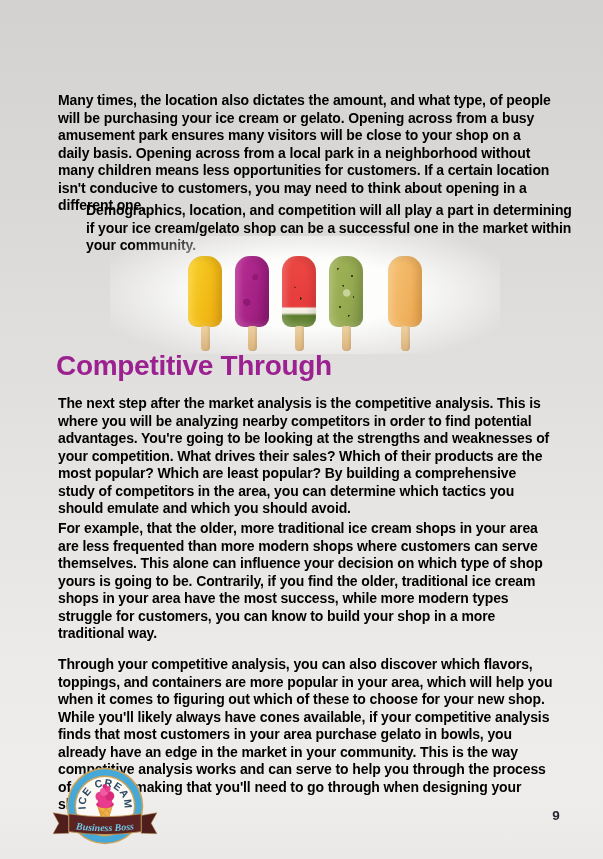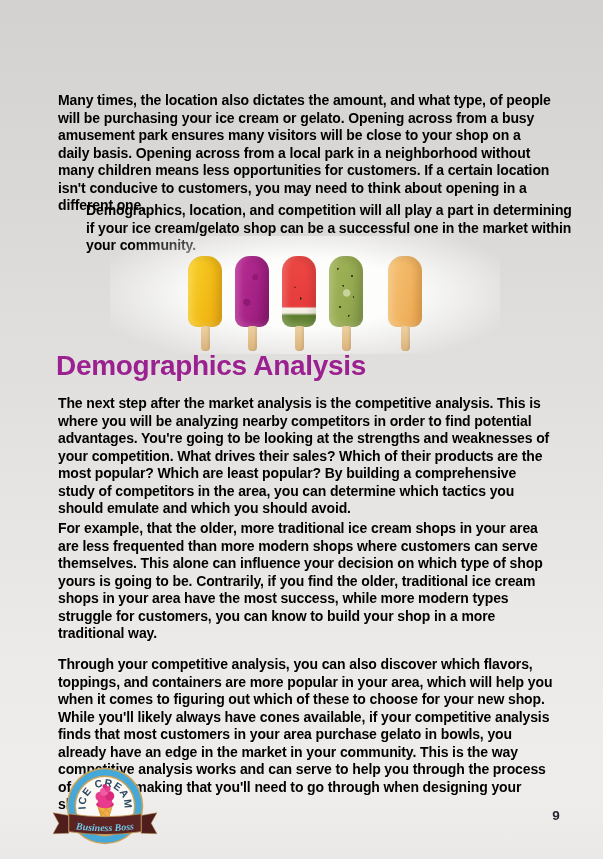--- a/index.html
+++ b/index.html
@@ -95,21 +95,21 @@
       <div class="pop-body"></div>
       <div class="pop-stick"></div>
     </div>
     <div class="pop pop--peach">
       <div class="pop-body"></div>
       <div class="pop-stick"></div>
     </div>
   </div>
 </div>
 
-<h1 class="heading">Demographics Analysis</h1>
+<h1 class="heading">Competitive Through</h1>
 
 <div class="para p3">The next step after the market analysis is the competitive analysis. This is where you will be analyzing nearby competitors in order to find potential advantages. You're going to be looking at the strengths and weaknesses of your competition. What drives their sales? Which of their products are the most popular? Which are least popular? By building a comprehensive study of competitors in the area, you can determine which tactics you should emulate and which you should avoid.</div>
 <div class="para p4">For example, that the older, more traditional ice cream shops in your area are less frequented than more modern shops where customers can serve themselves. This alone can influence your decision on which type of shop yours is going to be. Contrarily, if you find the older, traditional ice cream shops in your area have the most success, while more modern types struggle for customers, you can know to build your shop in a more traditional way.</div>
 <div class="para p5">Through your competitive analysis, you can also discover which flavors, toppings, and containers are more popular in your area, which will help you when it comes to figuring out which of these to choose for your new shop. While you'll likely always have cones available, if your competitive analysis finds that most customers in your area purchase gelato in bowls, you already have an edge in the market in your community. This is the way competitive analysis works and can serve to help you through the process of decision making that you'll need to go through when designing your shop.</div>
 
 <div class="logo">
   <svg width="106" height="84" viewBox="0 0 101 80">
 
     <circle cx="50.5" cy="39" r="36.5" fill="#c8a35b"></circle>
     <circle cx="50.5" cy="39" r="35" fill="#45a8d8"></circle>

